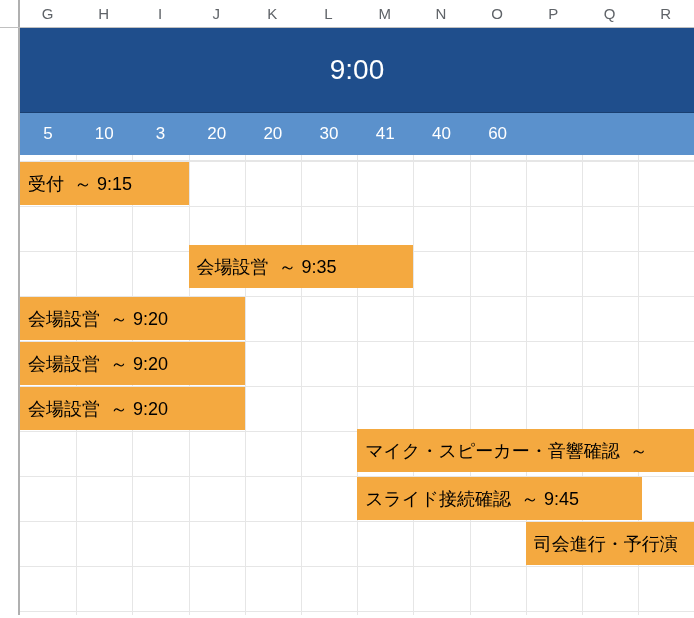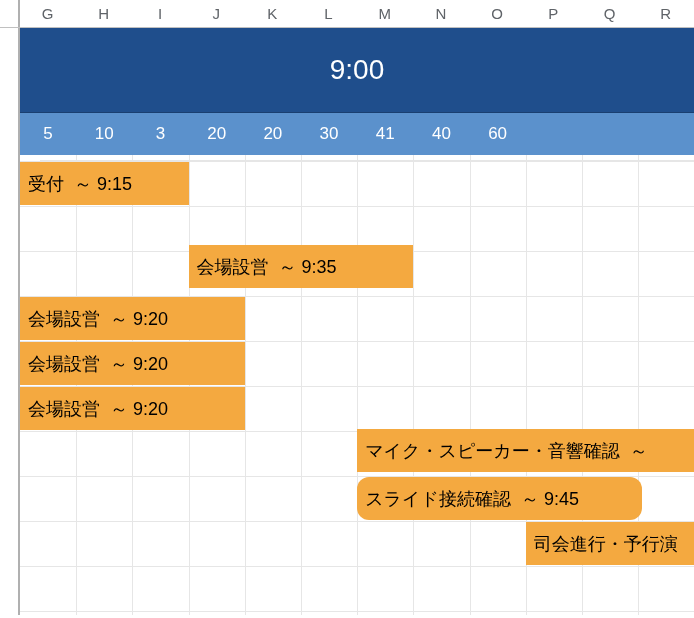--- a/index.html
+++ b/index.html
@@ -92,19 +92,19 @@
             <div class="hline" style="top: 411px;"></div>
             <div class="hline" style="top: 456px;"></div>
           </div>
         <div id="events">
             <div class="event" style="left: 0px; top: 7px; width: 168.6px;">受付&nbsp;&nbsp;～ 9:15</div>
             <div class="event" style="left: 168.6px; top: 52px; width: 224.8px; margin-top: 38px;">会場設営&nbsp;&nbsp;～ 9:35</div>
             <div class="event" style="left: 0px; top: 142px; width: 224.8px;">会場設営&nbsp;&nbsp;～ 9:20</div>
             <div class="event" style="left: 0px; top: 187px; width: 224.8px;">会場設営&nbsp;&nbsp;～ 9:20</div>
             <div class="event" style="left: 0px; top: 232px; width: 224.8px;">会場設営&nbsp;&nbsp;～ 9:20</div>
             <div class="event" style="left: 337.2px; top: 260px; width: 388px; margin-top: 14px;">マイク・スピーカー・音響確認&nbsp;&nbsp;～</div>
-            <div class="event" style="left: 337.2px; top: 322px; width: 285px; border-radius: 12px;">スライド接続確認&nbsp;&nbsp;～ 9:45</div>
+            <div class="event" style="left: 337.2px; top: 322px; width: 285px;">スライド接続確認&nbsp;&nbsp;～ 9:45</div>
             <div class="event" style="left: 505.8px; top: 367px; width: 168.6px;">司会進行・予行演</div>
           </div>
       </div>
     </div>
   </div>
 </div>
 
 </body></html>

